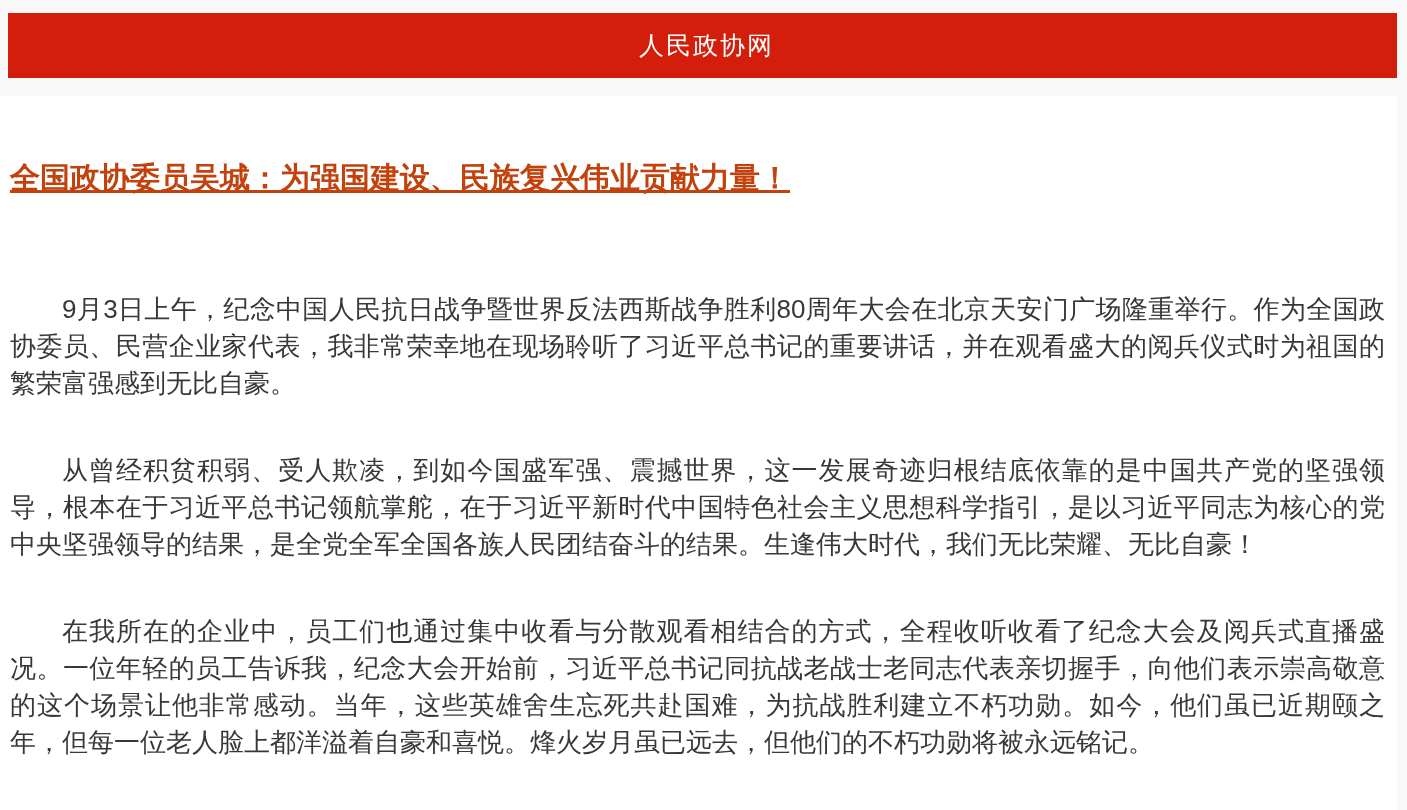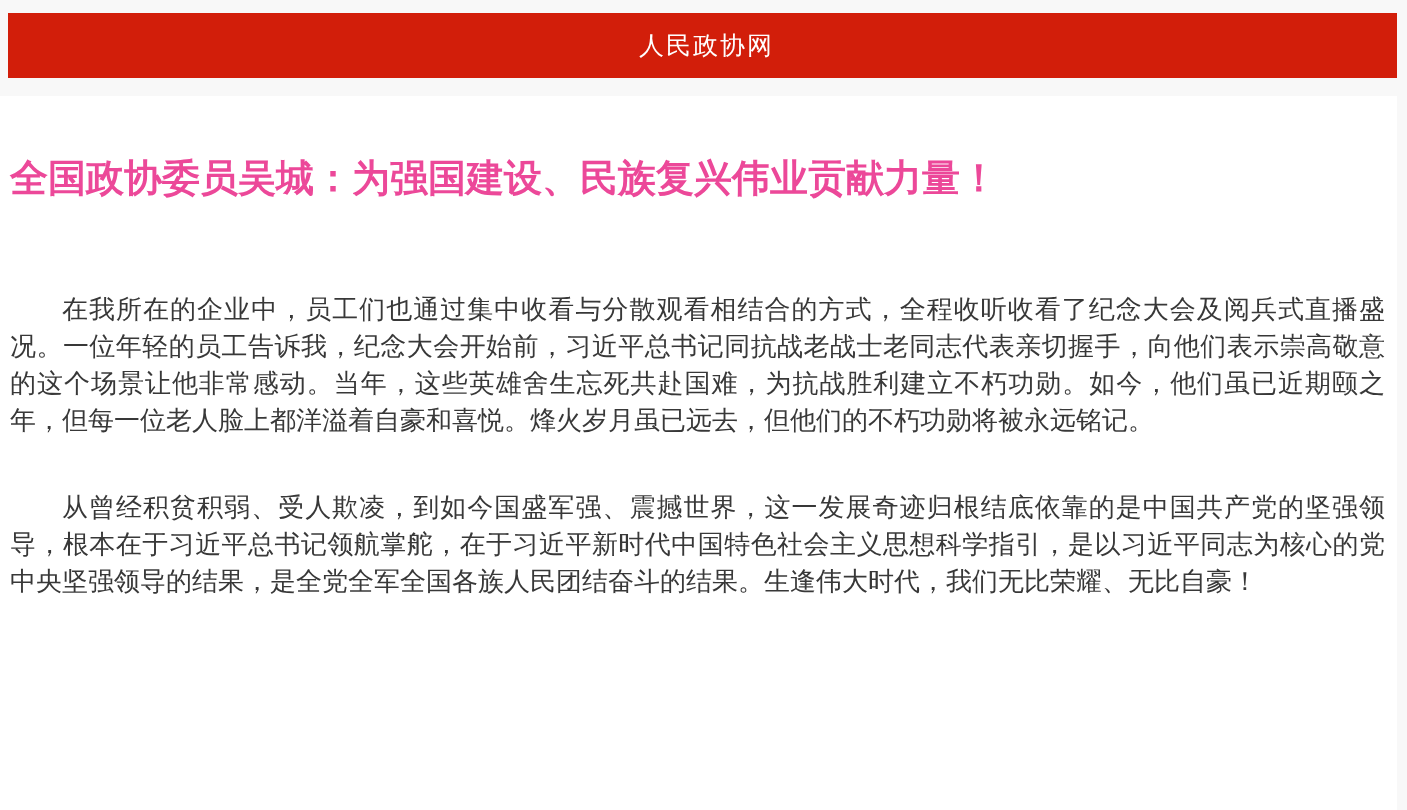--- a/index.html
+++ b/index.html
@@ -45,25 +45,26 @@
     position: absolute;
     left: 0;
     top: 96px;
     width: 1397px;
     height: 714px;
     background: #ffffff;
     padding: 62px 12px 0 10px;
     overflow: hidden;
   }
   .article h1.headline {
-    font-size: 38px;
+    font-size: 30px;
     line-height: 40px;
     font-weight: bold;
-    color: #ec4899;
+    color: #c2410c;
     margin: 0 0 93px 0;
+    text-decoration: underline;
   }
   .article p.body-paragraph {
     font-size: 26px;
     line-height: 37px;
     color: #383838;
     text-align: justify;
     text-indent: 2em;
     margin: 0 0 50px 0;
   }
 </style>
@@ -72,21 +73,22 @@
 
 <div class="canvas">
 
   <div class="site-header">
     <span class="site-title">人民政协网</span>
   </div>
 
   <div class="article">
     <h1 class="headline">全国政协委员吴城：为强国建设、民族复兴伟业贡献力量！</h1>
 
+    <p class="body-paragraph">9月3日上午，纪念中国人民抗日战争暨世界反法西斯战争胜利80周年大会在北京天安门广场隆重举行。作为全国政协委员、民营企业家代表，我非常荣幸地在现场聆听了习近平总书记的重要讲话，并在观看盛大的阅兵仪式时为祖国的繁荣富强感到无比自豪。</p>
+
+    <p class="body-paragraph">从曾经积贫积弱、受人欺凌，到如今国盛军强、震撼世界，这一发展奇迹归根结底依靠的是中国共产党的坚强领导，根本在于习近平总书记领航掌舵，在于习近平新时代中国特色社会主义思想科学指引，是以习近平同志为核心的党中央坚强领导的结果，是全党全军全国各族人民团结奋斗的结果。生逢伟大时代，我们无比荣耀、无比自豪！</p>
 
     <p class="body-paragraph">在我所在的企业中，员工们也通过集中收看与分散观看相结合的方式，全程收听收看了纪念大会及阅兵式直播盛况。一位年轻的员工告诉我，纪念大会开始前，习近平总书记同抗战老战士老同志代表亲切握手，向他们表示崇高敬意的这个场景让他非常感动。当年，这些英雄舍生忘死共赴国难，为抗战胜利建立不朽功勋。如今，他们虽已近期颐之年，但每一位老人脸上都洋溢着自豪和喜悦。烽火岁月虽已远去，但他们的不朽功勋将被永远铭记。</p>
-
-    <p class="body-paragraph">从曾经积贫积弱、受人欺凌，到如今国盛军强、震撼世界，这一发展奇迹归根结底依靠的是中国共产党的坚强领导，根本在于习近平总书记领航掌舵，在于习近平新时代中国特色社会主义思想科学指引，是以习近平同志为核心的党中央坚强领导的结果，是全党全军全国各族人民团结奋斗的结果。生逢伟大时代，我们无比荣耀、无比自豪！</p>
   </div>
 
   <div class="scrollbar-track"></div>
 
 </div>
 
 </body></html>

